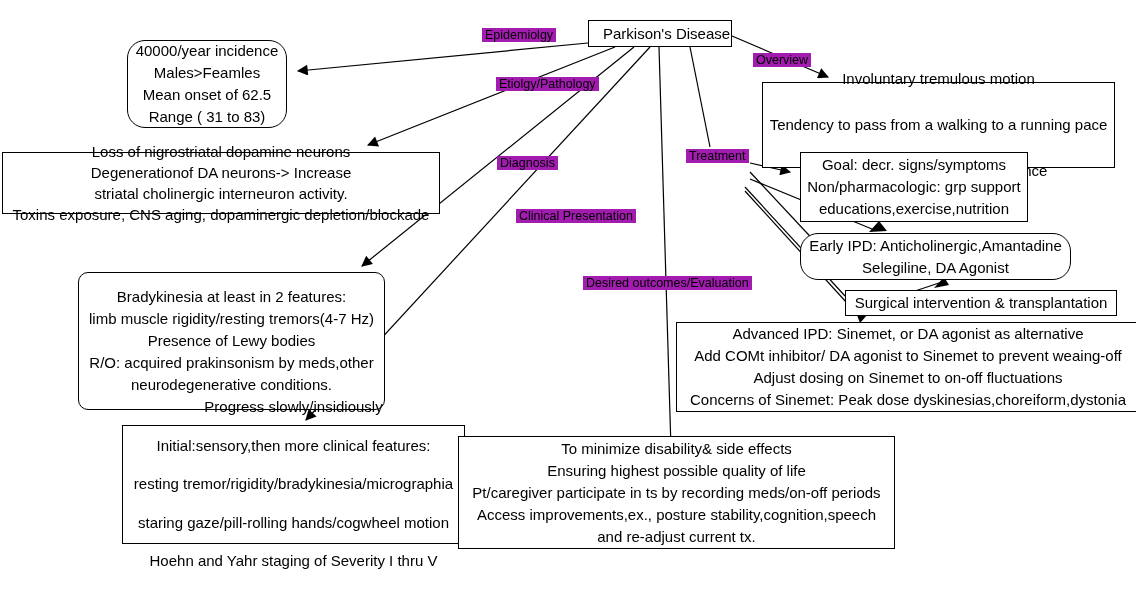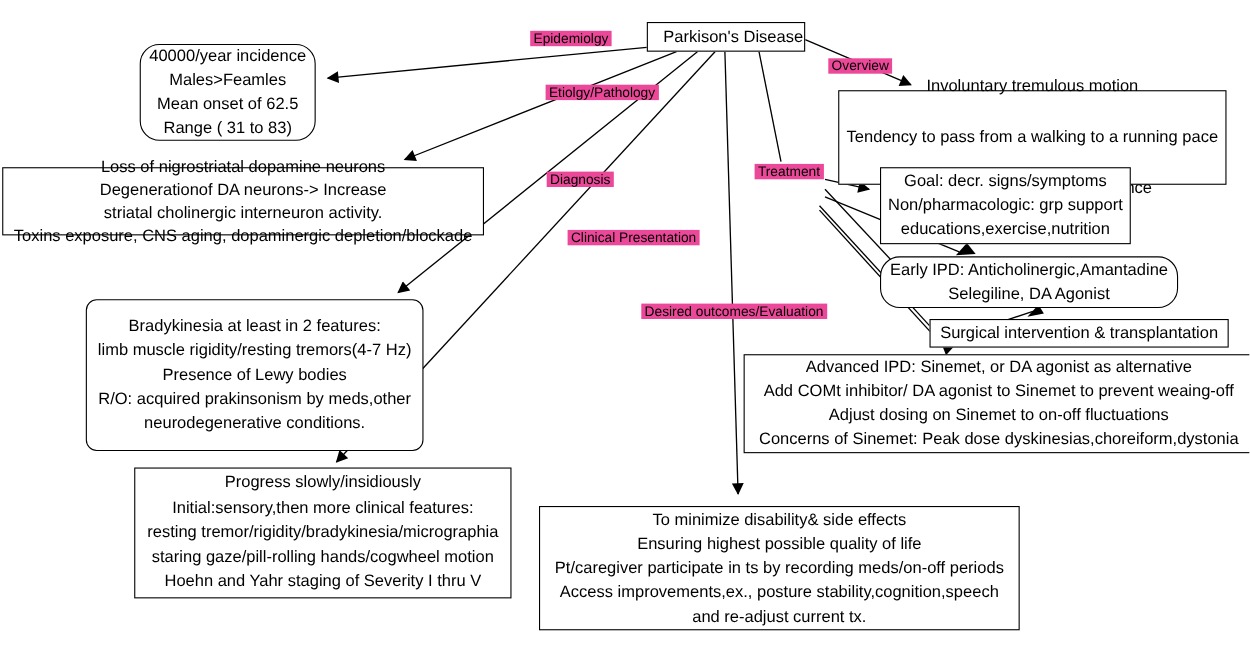--- a/index.html
+++ b/index.html
@@ -11,35 +11,35 @@
   }
   svg.wires { position:absolute; left:0; top:0; width:1136px; height:591px; }
   .node {
     position:absolute; border:1px solid #000; background:#fff;
     display:flex; flex-direction:column; justify-content:center;
     text-align:center; font-size:15px; line-height:22px; padding:1px 3px;
     white-space:nowrap;
   }
   .node > div { width:100%; }
   .edge-label {
-    position:absolute; background:#ec4899; font-size:12.5px; line-height:14px;
+    position:absolute; background:#a21caf; font-size:12.5px; line-height:14px;
     padding:0 3px; white-space:nowrap;
   }
   
   #n-root  { left:588px; top:20px;  width:144px; height:27px; line-height:23px;padding-left:14px; }
   #n-epi   { left:127px; top:40px;  width:160px; height:88px;border-radius:18px; }
   #n-etio  { left:2px;   top:152px; width:438px; height:62px; line-height:21px; }
   #n-diag  { left:78px;  top:272px; width:307px; height:138px;border-radius:10px; }
-  #n-clin  { left:122px; top:425px; width:343px; height:119px; line-height:22.5px; }
+  #n-clin  { left:122px; top:425px; width:343px; height:119px; line-height:22.5px;gap:16px; }
   #n-ovw   { left:762px; top:82px;  width:353px; height:86px;gap:24px; }
   #n-goal  { left:800px; top:152px; width:228px; height:70px; }
   #n-early { left:800px; top:233px; width:271px; height:47px;border-radius:18px; }
   #n-surg  { left:845px; top:290px; width:272px; height:26px; }
   #n-adv   { left:676px; top:322px; width:464px; height:90px; }
-  #n-out   { left:458px; top:460px; width:437px; height:113px;margin-left:32px; }
+  #n-out   { left:458px; top:436px; width:437px; height:113px; }
   
   #l-epi   { left:482px; top:28px; }
   #l-etio  { left:496px; top:77px; }
   #l-diag  { left:497px; top:156px; }
   #l-clin  { left:516px; top:209px; }
   #l-treat { left:686px; top:149px; }
   #l-ovw   { left:753px; top:53px; }
   #l-out   { left:583px; top:276px; }
 </style>
 </head>

